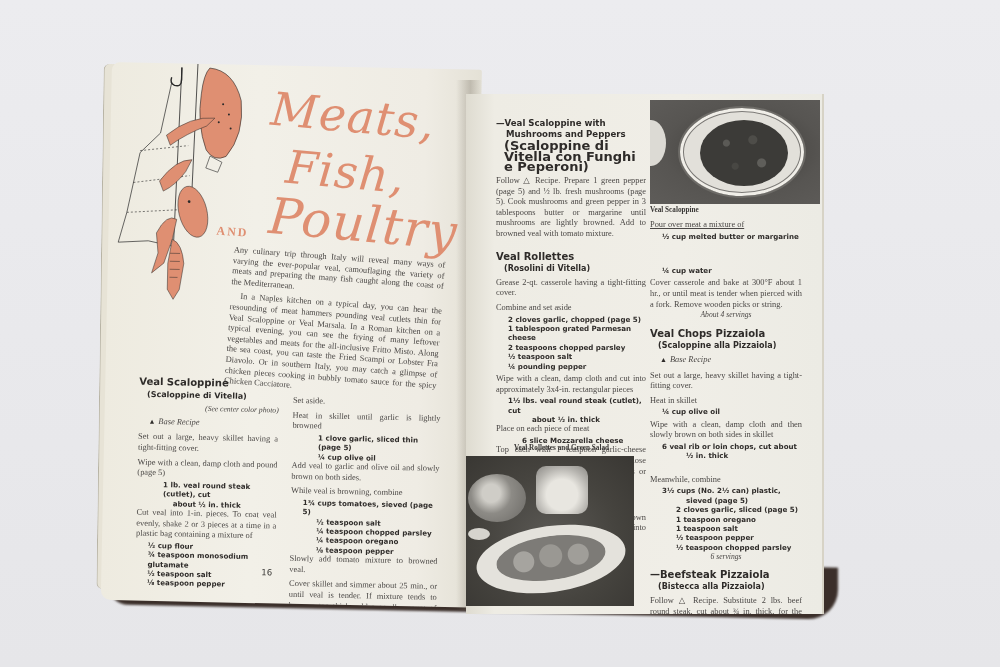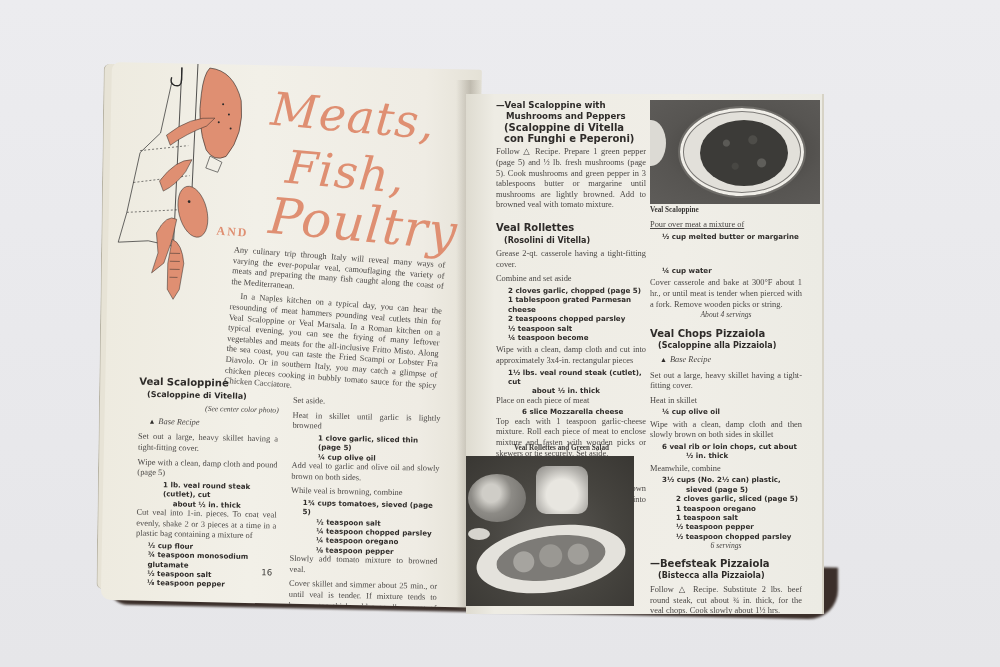--- a/index.html
+++ b/index.html
@@ -201,37 +201,37 @@
 
   </div>
 
   <div class="page-num" style="left:160px; top:502px;">16</div>
 </div>
 
 <div class="gutter"></div>
 
 <div class="page-right">
 
-  <div class="text" style="left:30px; top:6px; width:150px;">
+  <div class="text" style="left:30px; top:24px; width:150px;">
     <div class="h-recipe" style="font-size:8.6px;">
       <div>—Veal Scaloppine with</div>
       <div style="padding-left:10px;">Mushrooms and Peppers</div>
     </div>
-    <div class="h-sub" style="font-size:10px;">(Scaloppine di Vitella con Funghi e Peperoni)</div>
+    <div class="h-sub" style="font-size:13px;">(Scaloppine di Vitella con Funghi e Peperoni)</div>
     <p style="margin-bottom:12px;">Follow △ Recipe. Prepare 1 green pepper (page 5) and ½ lb. fresh mushrooms (page 5). Cook mushrooms and green pepper in 3 tablespoons butter or margarine until mushrooms are lightly browned. Add to browned veal with tomato mixture.</p>
 
     <div class="h-recipe">Veal Rollettes</div>
     <div class="h-sub">(Rosolini di Vitella)</div>
     <p>Grease 2-qt. casserole having a tight-fitting cover.</p>
     <p style="margin-bottom:1px;">Combine and set aside</p>
     <div class="ing l1">2 cloves garlic, chopped (page 5)</div>
     <div class="ing l1">1 tablespoon grated Parmesan cheese</div>
     <div class="ing l1">2 teaspoons chopped parsley</div>
     <div class="ing l1">½ teaspoon salt</div>
-    <div class="ing l1" style="margin-bottom:3px;">¼ teaspoon become</div>
+    <div class="ing l1" style="margin-bottom:3px;">¼ pounding pepper</div>
     <p style="margin-bottom:1px;">Wipe with a clean, damp cloth and cut into approximately 3x4-in. rectangular pieces</p>
     <div class="ing l1">1½ lbs. veal round steak (cutlet), cut</div>
     <div class="ing wrap">about ½ in. thick</div>
     <p style="margin-bottom:1px;">Place on each piece of meat</p>
     <div class="ing l2">6 slice Mozzarella cheese</div>
     <p>Top each with 1 teaspoon garlic-cheese mixture. Roll each piece of meat to enclose mixture and fasten with wooden picks or skewers or tie securely. Set aside.</p>
     <p style="margin-bottom:1px;">Heat in skillet</p>
     <div class="ing l1">3 tablespoons olive oil</div>
     <p>Place rolled meat into skillet and brown slowly on all sides. Place meat into casserole.</p>
   </div>
@@ -262,21 +262,21 @@
     <div class="servings" style="margin-bottom:8px;">About 4 servings</div>
 
     <div class="h-recipe">Veal Chops Pizzaiola</div>
     <div class="h-sub">(Scaloppine alla Pizzaiola)</div>
     <div class="base"><span class="tri">▲</span><span>Base Recipe</span></div>
     <p>Set out a large, heavy skillet having a tight-fitting cover.</p>
     <p style="margin-bottom:1px;">Heat in skillet</p>
     <div class="ing l1" style="margin-bottom:3px;">¼ cup olive oil</div>
     <p style="margin-bottom:1px;">Wipe with a clean, damp cloth and then slowly brown on both sides in skillet</p>
     <div class="ing l1">6 veal rib or loin chops, cut about</div>
-    <div class="ing wrap" style="margin-bottom:3px;">½ in. thick</div>
+    <div class="ing wrap" style="margin-bottom:14px;">½ in. thick</div>
     <p style="margin-bottom:1px;">Meanwhile, combine</p>
     <div class="ing l1">3½ cups (No. 2½ can) plastic,</div>
     <div class="ing wrap">sieved (page 5)</div>
     <div class="ing l2">2 cloves garlic, sliced (page 5)</div>
     <div class="ing l2">1 teaspoon oregano</div>
     <div class="ing l2">1 teaspoon salt</div>
     <div class="ing l2">½ teaspoon pepper</div>
     <div class="ing l2">½ teaspoon chopped parsley</div>
     <div class="servings" style="margin-bottom:7px;">6 servings</div>
 

